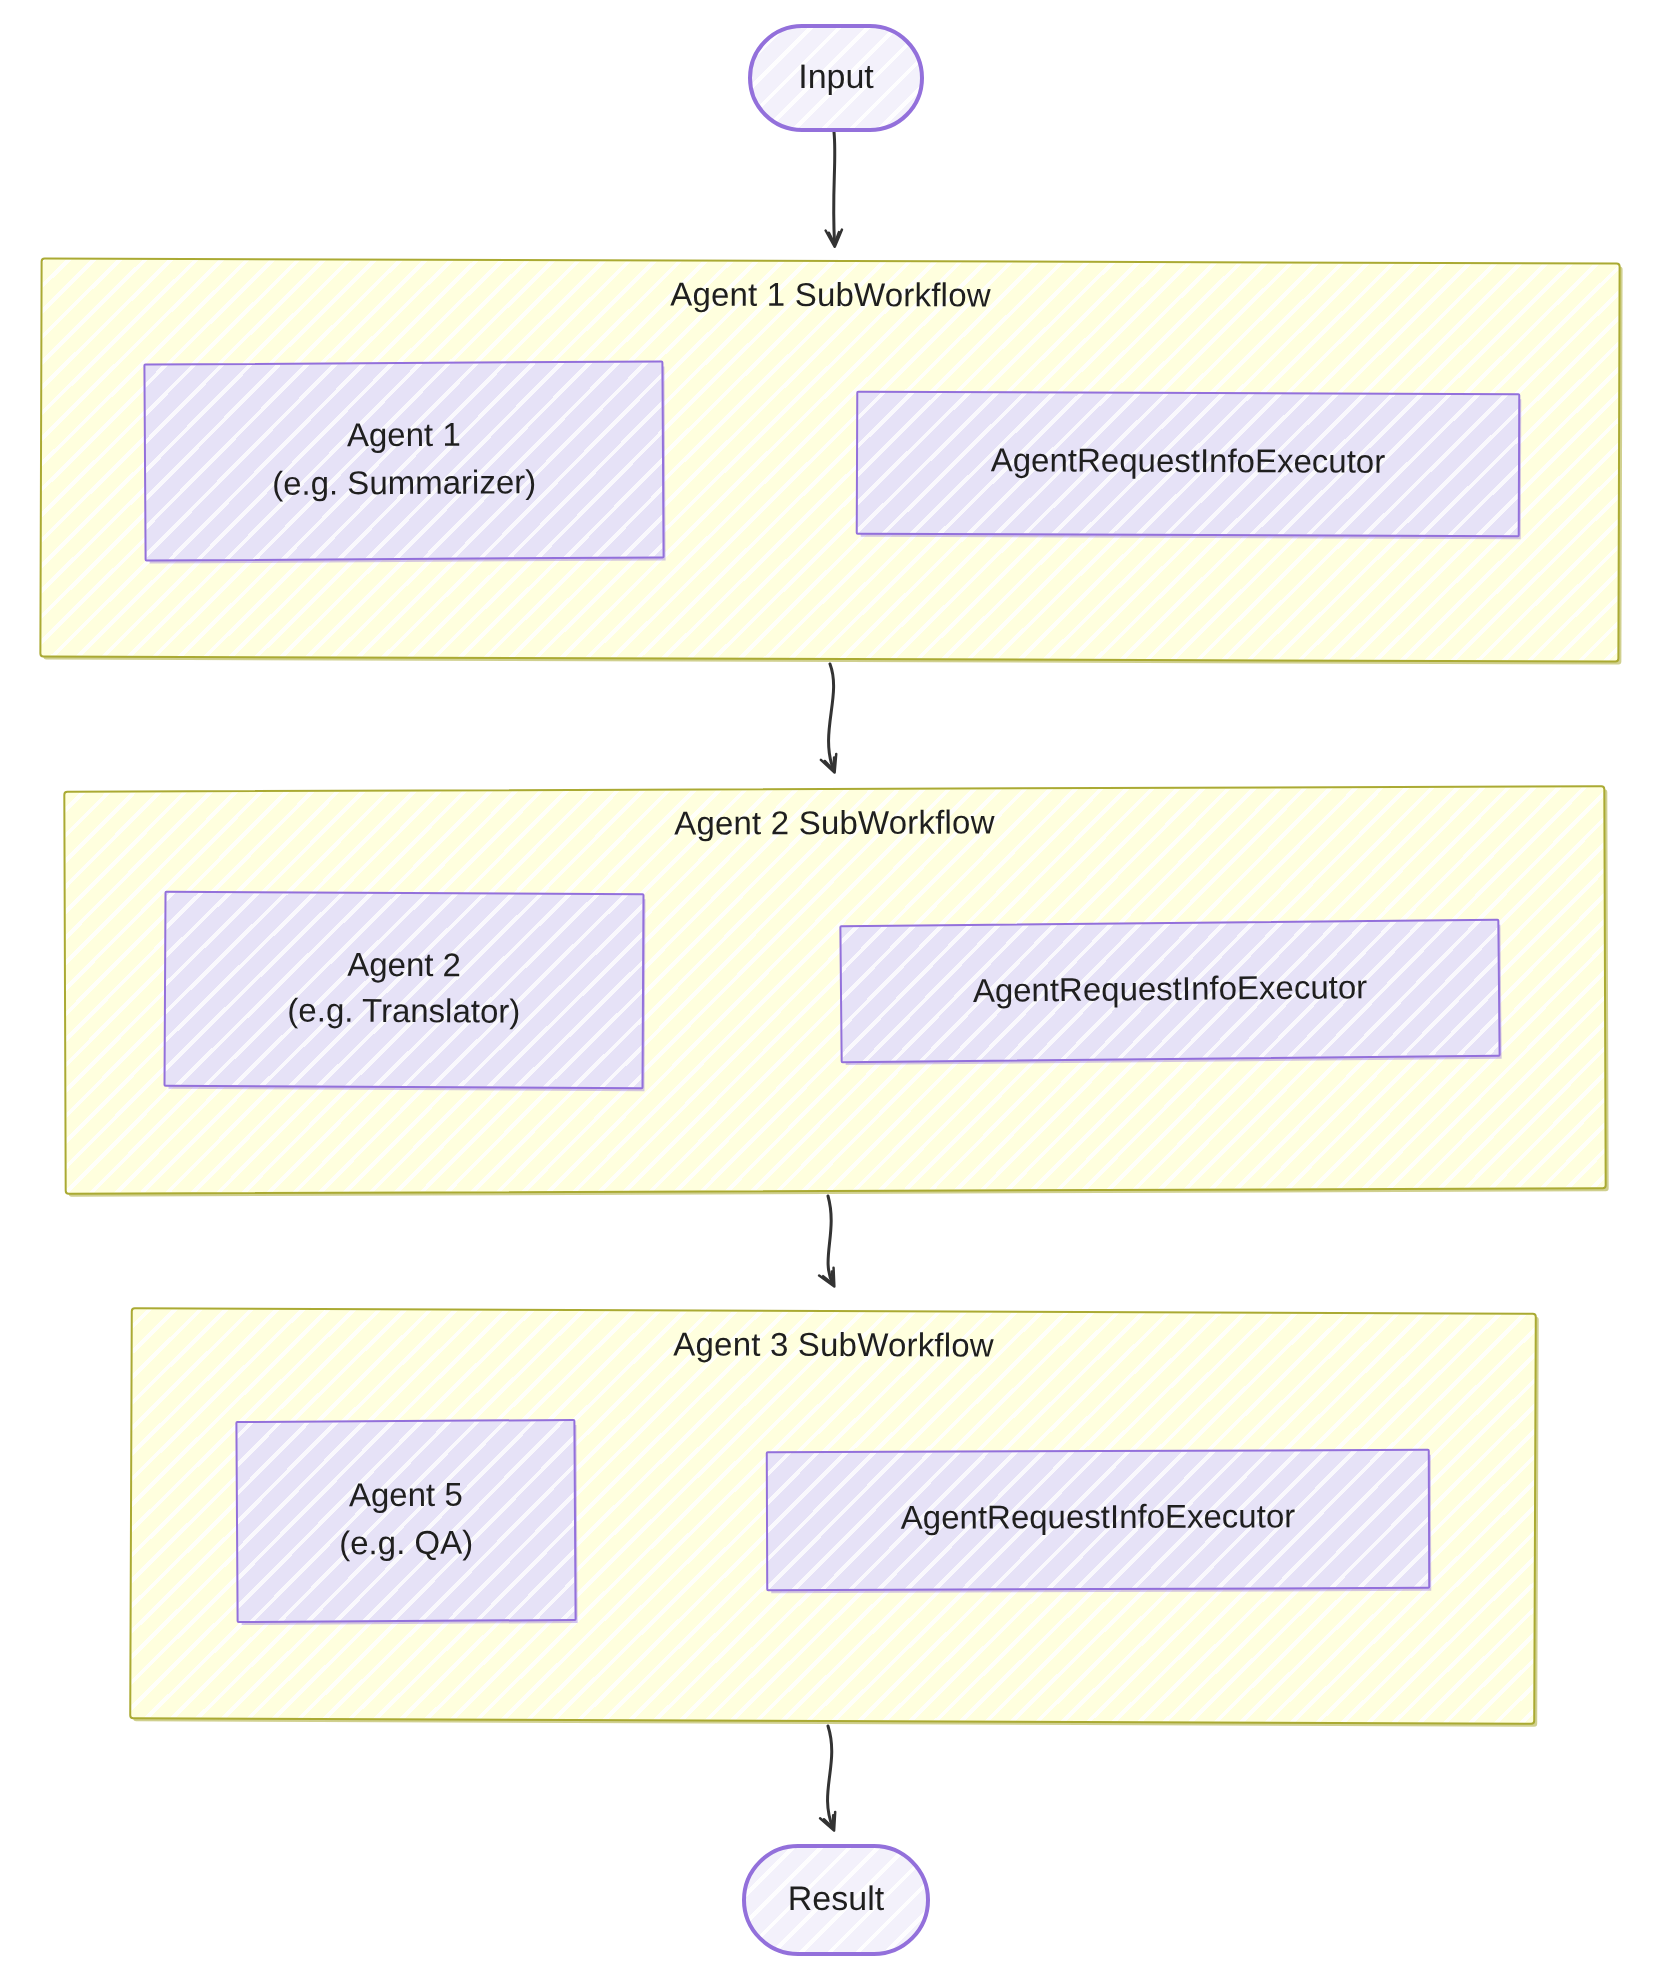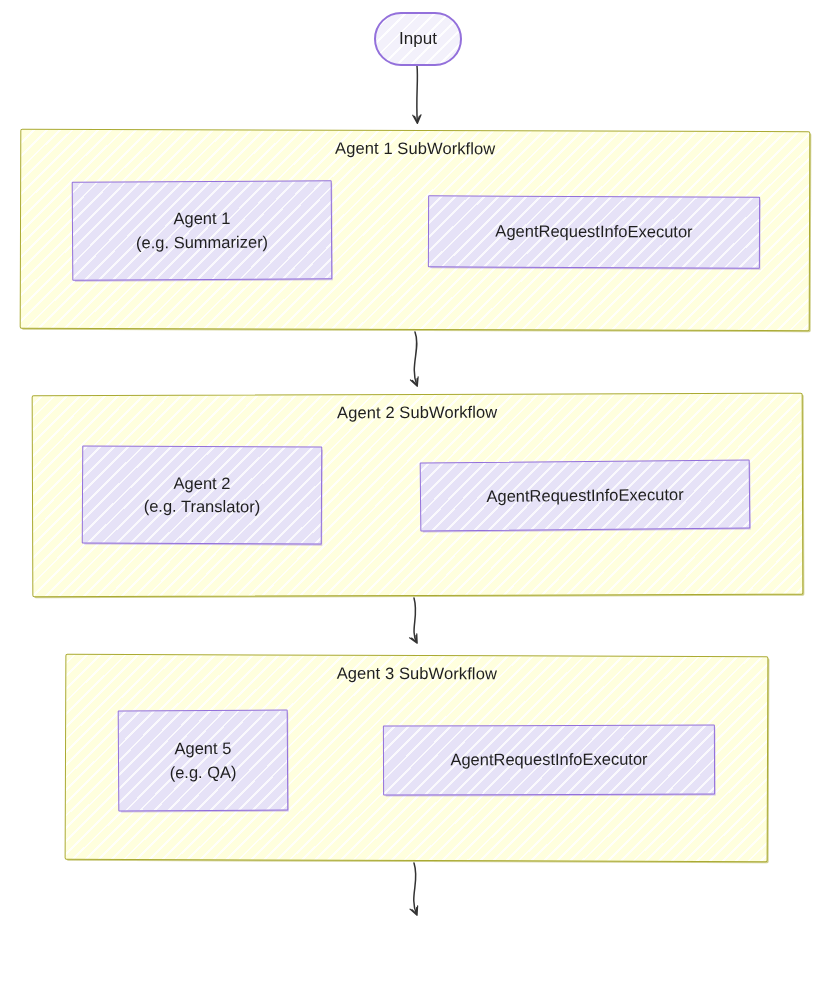--- a/index.html
+++ b/index.html
@@ -182,14 +182,17 @@
   <div class="node skew-a" style="left:118px;top:710px;width:170px;height:101px;">
     <div class="node-inner">
       <div class="node-line">Agent 5</div>
       <div class="node-line">(e.g. QA)</div>
     </div>
   </div>
   <div class="node skew-c" style="left:383px;top:725px;width:332px;height:70px;">
     <div class="node-line">AgentRequestInfoExecutor</div>
   </div>
 
+  <div class="terminator" style="left:371px;top:922px;width:94px;height:56px;">
+    <span>Result</span>
+  </div>
 
 </div>
 
 </body></html>

